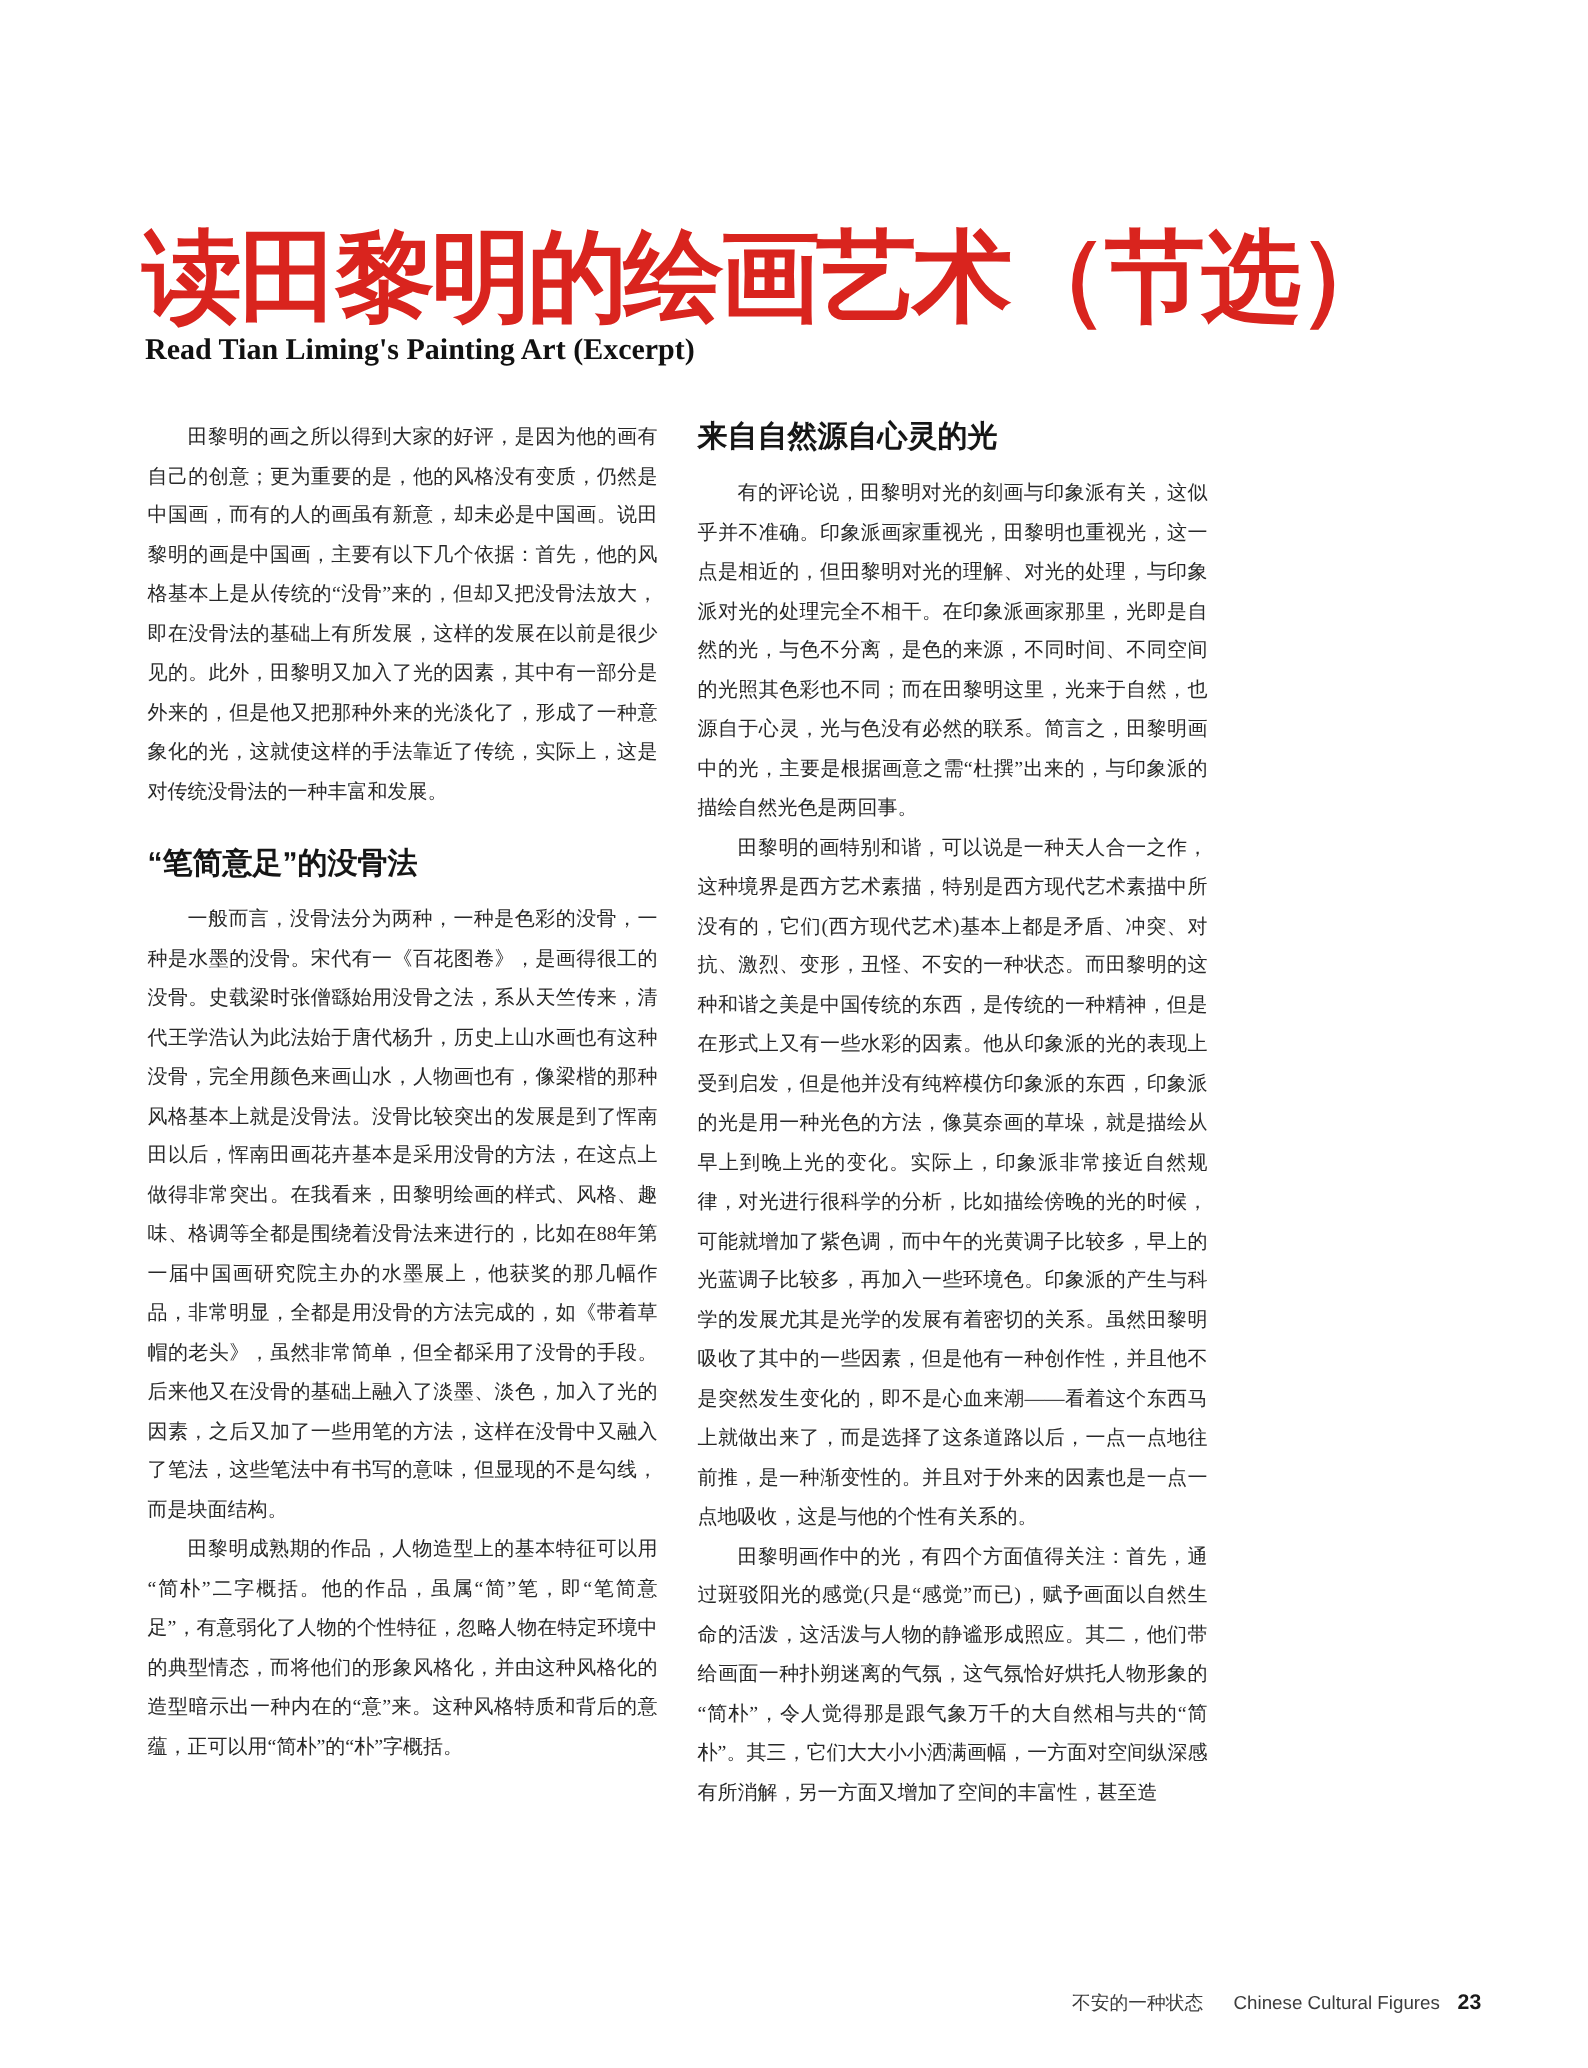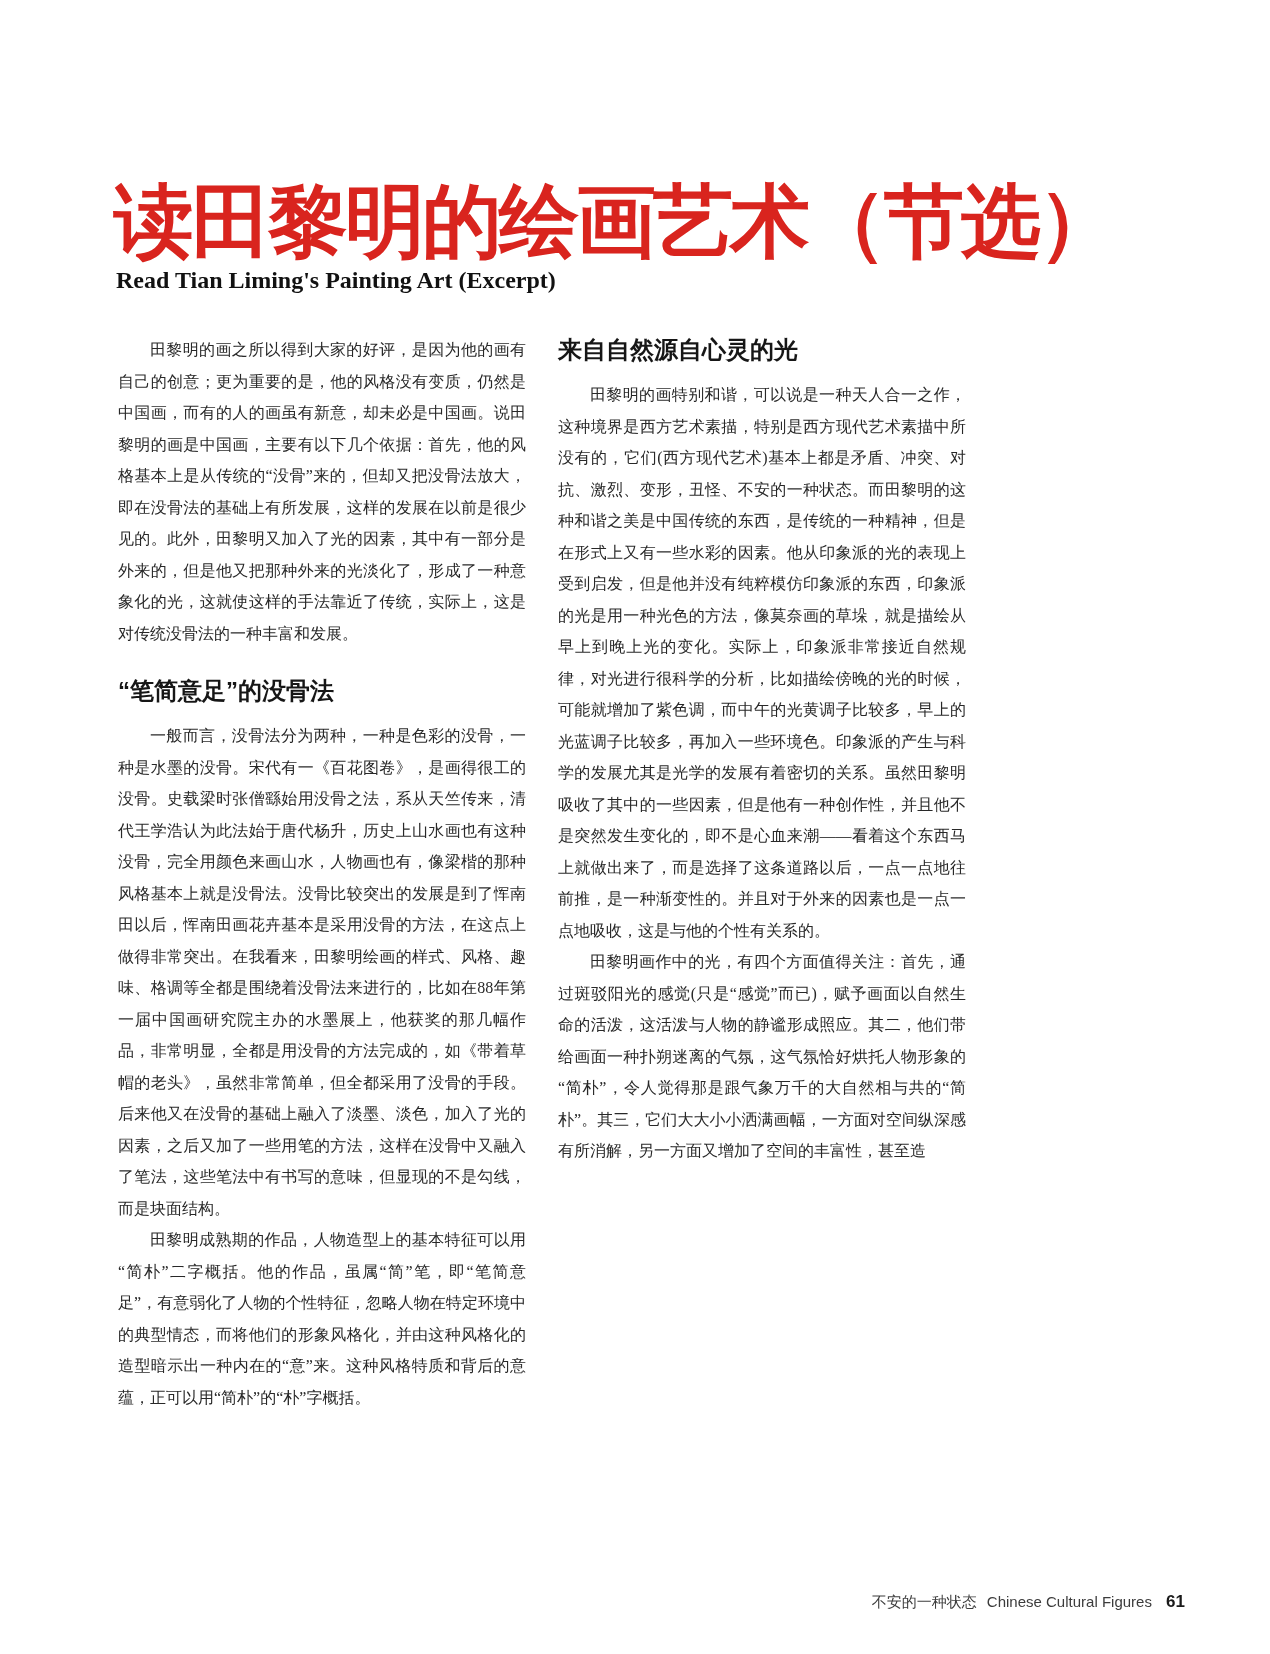--- a/index.html
+++ b/index.html
@@ -63,21 +63,21 @@
     position: absolute;
     top: 1592px;
     left: 0;
     width: 1185px;
     text-align: right;
     font-family: "Liberation Sans", sans-serif;
     font-size: 15px;
     color: #3c3c3c;
     white-space: nowrap;
   }
-  .page-footer .journal-en { margin-left: 6px; }
+  .page-footer .journal-en { margin-left: 20px; }
   .page-footer .page-num {
     margin-left: 10px;
     font-weight: bold;
     font-size: 17px;
     color: #1a1a1a;
   }
 </style>
 </head>
 <body>
 
@@ -89,23 +89,24 @@
 
   <div class="column col-left">
     <p>田黎明的画之所以得到大家的好评，是因为他的画有自己的创意；更为重要的是，他的风格没有变质，仍然是中国画，而有的人的画虽有新意，却未必是中国画。说田黎明的画是中国画，主要有以下几个依据：首先，他的风格基本上是从传统的“没骨”来的，但却又把没骨法放大，即在没骨法的基础上有所发展，这样的发展在以前是很少见的。此外，田黎明又加入了光的因素，其中有一部分是外来的，但是他又把那种外来的光淡化了，形成了一种意象化的光，这就使这样的手法靠近了传统，实际上，这是对传统没骨法的一种丰富和发展。</p>
     <h3 class="section-heading">“笔简意足”的没骨法</h3>
     <p>一般而言，没骨法分为两种，一种是色彩的没骨，一种是水墨的没骨。宋代有一《百花图卷》，是画得很工的没骨。史载梁时张僧繇始用没骨之法，系从天竺传来，清代王学浩认为此法始于唐代杨升，历史上山水画也有这种没骨，完全用颜色来画山水，人物画也有，像梁楷的那种风格基本上就是没骨法。没骨比较突出的发展是到了恽南田以后，恽南田画花卉基本是采用没骨的方法，在这点上做得非常突出。在我看来，田黎明绘画的样式、风格、趣味、格调等全都是围绕着没骨法来进行的，比如在88年第一届中国画研究院主办的水墨展上，他获奖的那几幅作品，非常明显，全都是用没骨的方法完成的，如《带着草帽的老头》，虽然非常简单，但全都采用了没骨的手段。后来他又在没骨的基础上融入了淡墨、淡色，加入了光的因素，之后又加了一些用笔的方法，这样在没骨中又融入了笔法，这些笔法中有书写的意味，但显现的不是勾线，而是块面结构。</p>
     <p>田黎明成熟期的作品，人物造型上的基本特征可以用“简朴”二字概括。他的作品，虽属“简”笔，即“笔简意足”，有意弱化了人物的个性特征，忽略人物在特定环境中的典型情态，而将他们的形象风格化，并由这种风格化的造型暗示出一种内在的“意”来。这种风格特质和背后的意蕴，正可以用“简朴”的“朴”字概括。</p>
   </div>
 
   <div class="column col-right">
     <h3 class="section-heading">来自自然源自心灵的光</h3>
+    <p>有的评论说，田黎明对光的刻画与印象派有关，这似乎并不准确。印象派画家重视光，田黎明也重视光，这一点是相近的，但田黎明对光的理解、对光的处理，与印象派对光的处理完全不相干。在印象派画家那里，光即是自然的光，与色不分离，是色的来源，不同时间、不同空间的光照其色彩也不同；而在田黎明这里，光来于自然，也源自于心灵，光与色没有必然的联系。简言之，田黎明画中的光，主要是根据画意之需“杜撰”出来的，与印象派的描绘自然光色是两回事。</p>
     <p>田黎明的画特别和谐，可以说是一种天人合一之作，这种境界是西方艺术素描，特别是西方现代艺术素描中所没有的，它们(西方现代艺术)基本上都是矛盾、冲突、对抗、激烈、变形，丑怪、不安的一种状态。而田黎明的这种和谐之美是中国传统的东西，是传统的一种精神，但是在形式上又有一些水彩的因素。他从印象派的光的表现上受到启发，但是他并没有纯粹模仿印象派的东西，印象派的光是用一种光色的方法，像莫奈画的草垛，就是描绘从早上到晚上光的变化。实际上，印象派非常接近自然规律，对光进行很科学的分析，比如描绘傍晚的光的时候，可能就增加了紫色调，而中午的光黄调子比较多，早上的光蓝调子比较多，再加入一些环境色。印象派的产生与科学的发展尤其是光学的发展有着密切的关系。虽然田黎明吸收了其中的一些因素，但是他有一种创作性，并且他不是突然发生变化的，即不是心血来潮——看着这个东西马上就做出来了，而是选择了这条道路以后，一点一点地往前推，是一种渐变性的。并且对于外来的因素也是一点一点地吸收，这是与他的个性有关系的。</p>
     <p>田黎明画作中的光，有四个方面值得关注：首先，通过斑驳阳光的感觉(只是“感觉”而已)，赋予画面以自然生命的活泼，这活泼与人物的静谧形成照应。其二，他们带给画面一种扑朔迷离的气氛，这气氛恰好烘托人物形象的“简朴”，令人觉得那是跟气象万千的大自然相与共的“简朴”。其三，它们大大小小洒满画幅，一方面对空间纵深感有所消解，另一方面又增加了空间的丰富性，甚至造</p>
   </div>
 
   <div class="page-footer">
     <span class="journal-cn">不安的一种状态</span>
     <span class="journal-en">Chinese Cultural Figures</span>
-    <span class="page-num">61</span>
+    <span class="page-num">23</span>
   </div>
 
 </div>
 
 </body></html>

